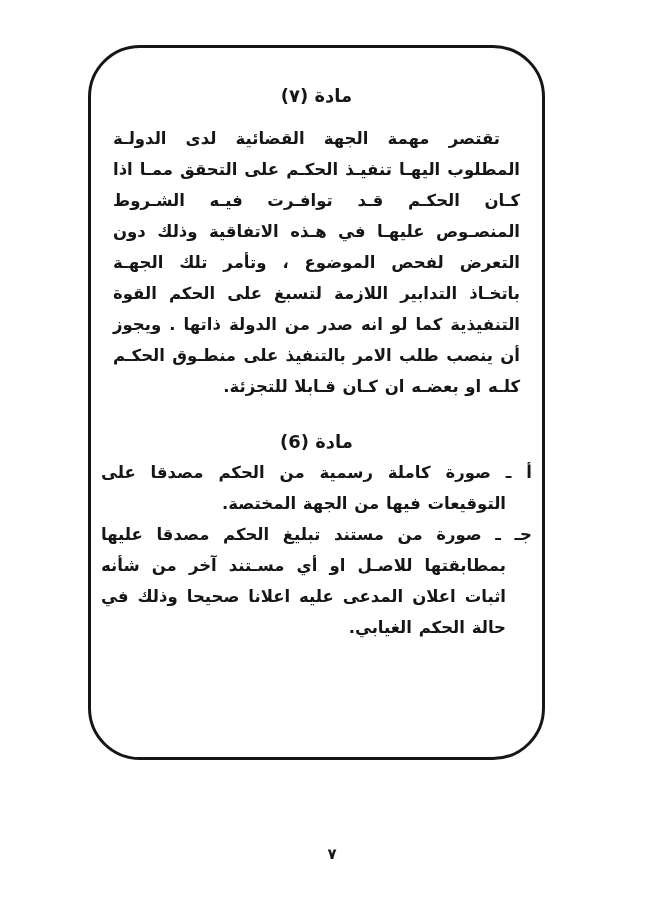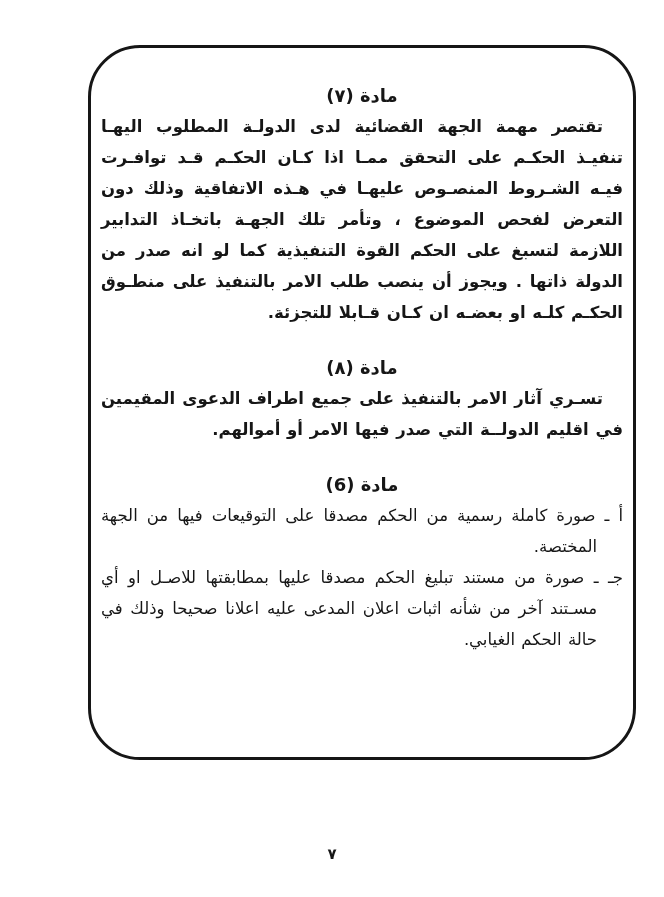--- a/index.html
+++ b/index.html
@@ -12,54 +12,54 @@
     background: #ffffff;
     position: relative;
     overflow: hidden;
     font-family: "DejaVu Sans", sans-serif;
     color: #161616;
   }
   .page-frame {
     position: absolute;
     left: 88px;
     top: 45px;
-    width: 548px;
+    width: 457px;
     height: 715px;
     border: 3px solid #161616;
     border-radius: 52px;
     box-sizing: border-box;
     padding: 32px 10px 0 10px;
     direction: rtl;
   }
   .article + .article {
     margin-top: 24px;
   }
   .article-title {
     text-align: center;
     font-weight: bold;
     font-size: 18px;
     line-height: 31px;
     direction: rtl;
   }
   .article-body {
-    margin: 0;
+    margin: 12px;
     text-align: justify;
     font-weight: bold;
     font-size: 16.5px;
     line-height: 31px;
     direction: rtl;
     text-indent: 20px;
     word-spacing: 1px;
   }
   .article-list {
     margin: 0;
     direction: rtl;
   }
   .list-item {
-    font-weight: normal;
+    font-weight: bold;
     font-size: 16.5px;
     line-height: 31px;
     text-align: justify;
     direction: rtl;
     padding-right: 26px;
     text-indent: -26px;
     word-spacing: 1px;
   }
   .page-number {
     position: absolute;
@@ -76,22 +76,20 @@
 <body>
 
 <div class="page-frame">
 
   <section class="article">
     <div class="article-title">مادة (٧)</div>
     <p class="article-body">تقتصر مهمة الجهة القضائية لدى الدولـة المطلوب اليهـا تنفيـذ الحكـم على التحقق ممـا اذا كـان الحكـم قـد توافـرت فيـه الشـروط المنصـوص عليهـا في هـذه الاتفاقية وذلك دون التعرض لفحص الموضوع ، وتأمر تلك الجهـة باتخـاذ التدابير اللازمة لتسبغ على الحكم القوة التنفيذية كما لو انه صدر من الدولة ذاتها . ويجوز أن ينصب طلب الامر بالتنفيذ على منطـوق الحكـم كلـه او بعضـه ان كـان قـابلا للتجزئة.</p>
   </section>
 
   <section class="article">
-    <div class="article-title">مادة (٨)</div>
-    <p class="article-body">تسـري آثار الامر بالتنفيذ على جميع اطراف الدعوى المقيمين في اقليم الدولــة التي صدر فيها الامر أو أموالهم.</p>
   </section>
 
   <section class="article">
     <div class="article-title">مادة (6)</div>
     <div class="article-list">
       <div class="list-item">
         <span>أ ـ</span>
         <span>صورة كاملة رسمية من الحكم مصدقا على التوقيعات فيها من الجهة المختصة.</span>
       </div>
       <div class="list-item">

